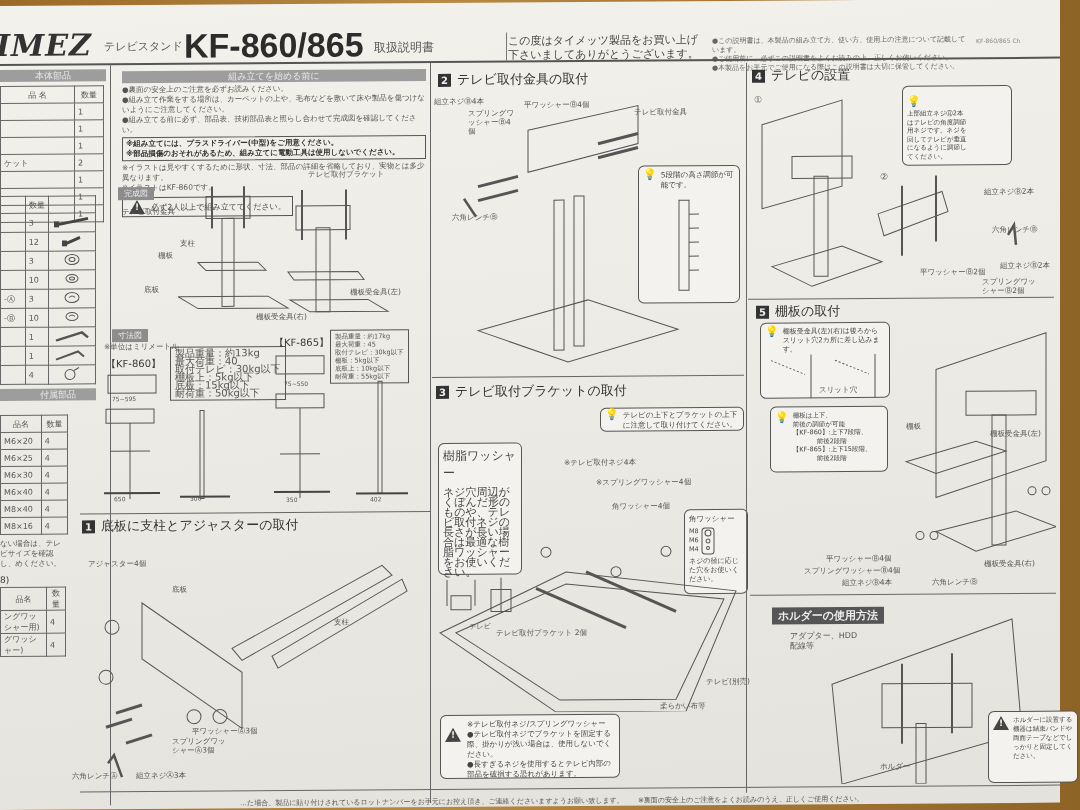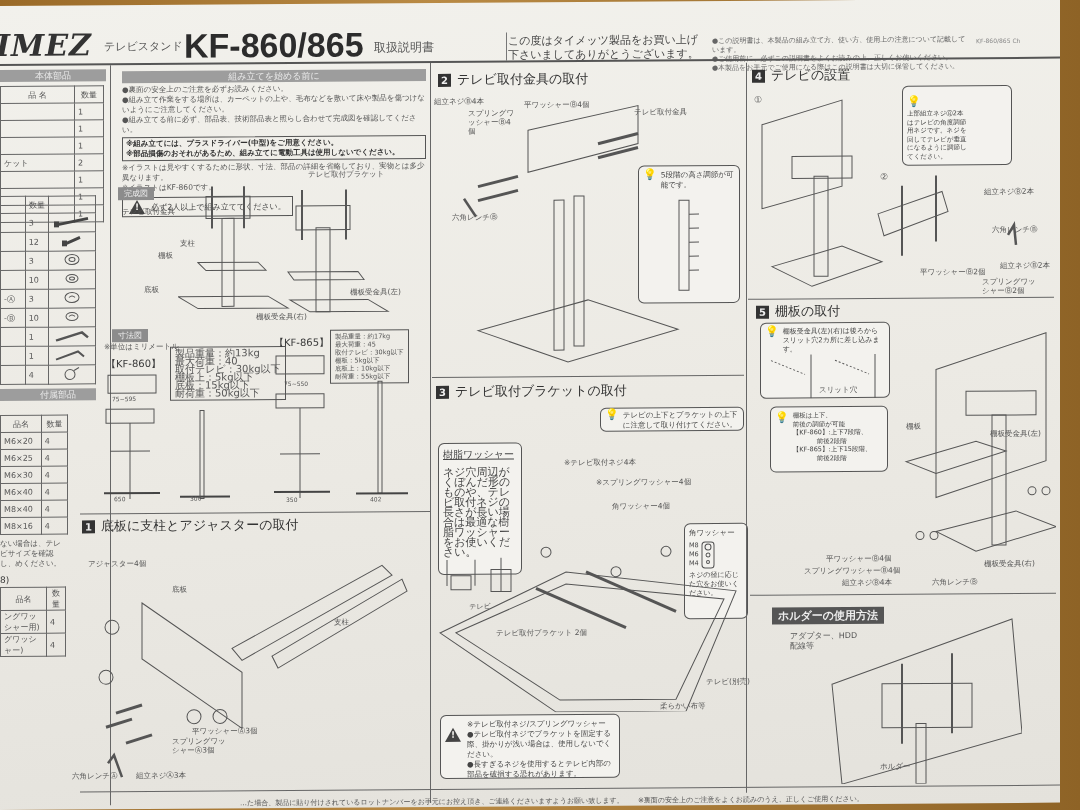--- a/index.html
+++ b/index.html
@@ -405,32 +405,32 @@
   <div class="abs" style="left:436px;top:380px;width:316px;height:400px;">
     <div class="step-title">
       <span class="num">3</span>
       <span>テレビ取付ブラケットの取付</span>
     </div>
     <div class="abs box" style="left:164px;top:26px;width:144px;height:24px;display:flex;gap:4px;padding:2px 4px;font-size:7.5px;line-height:10px;color:#444;box-sizing:border-box;">
       <span class="bulb">💡</span>
       <span>テレビの上下とブラケットの上下に注意して取り付けてください。</span>
     </div>
     <div class="abs box" style="left:2px;top:60px;width:84px;height:132px;padding:4px;box-sizing:border-box;">
-      <div style="font-size:10px;color:#444;text-decoration:underline;">樹脂ワッシャー</div>
+      <div style="font-size:12px;color:#444;">樹脂ワッシャー</div>
       <div style="font-size:11px;line-height:10px;color:#444;margin-top:6px;">ネジ穴周辺がくぼんだ形のものや、テレビ取付ネジの長さが長い場合は最適な樹脂ワッシャーをお使いください。</div>
       <svg width="76" height="40">
         <rect x="8" y="18" width="20" height="14" class="draw"></rect>
           <line x1="4" y1="2" x2="4" y2="28" class="draw"></line>
           <line x1="32" y1="2" x2="32" y2="28" class="draw"></line>
         <rect x="48" y="12" width="20" height="22" class="draw"></rect>
           <line x1="58" y1="0" x2="58" y2="34" class="draw"></line>
       </svg>
       <div style="font-size:7px;color:#555;text-align:center;">テレビ</div>
     </div>
-    <div class="abs box" style="left:248px;top:142px;width:64px;height:96px;padding:4px;box-sizing:border-box;">
+    <div class="abs box" style="left:248px;top:128px;width:64px;height:85px;padding:4px;box-sizing:border-box;">
       <div style="font-size:7.5px;color:#444;">角ワッシャー</div>
       <div style="display:flex;gap:1px;margin-top:3px;">
         <div style="font-size:6.5px;line-height:9px;color:#444;">
           <div>M8</div>
           <div>M6</div>
           <div>M4</div>
         </div>
         <svg width="16" height="28">
             <rect x="2" y="1" width="12" height="26" rx="3" class="draw"></rect>
             <circle cx="8" cy="6" r="3" class="draw"></circle>
@@ -554,20 +554,24 @@
     <span class="lbl" style="left:18px;top:26px;font-size:8px;">アダプター、HDD</span>
     <span class="lbl" style="left:18px;top:36px;font-size:8px;">配線等</span>
     <svg class="abs" style="left:40px;top:10px;" width="210" height="170">
       <polygon points="20,70 200,6 210,120 30,170" class="draw"></polygon>
       <rect x="70" y="70" width="90" height="44" class="draw"></rect>
       <line x1="90" y1="50" x2="90" y2="130" stroke="#555" stroke-width="2"></line>
       <line x1="140" y1="40" x2="140" y2="120" stroke="#555" stroke-width="2"></line>
       <rect x="104" y="110" width="10" height="60" class="draw"></rect>
     </svg>
     <span class="lbl" style="left:108px;top:158px;">ホルダー</span>
+    <div class="abs box" style="left:216px;top:108px;width:90px;height:72px;padding:4px;box-sizing:border-box;display:flex;gap:4px;">
+      <span class="warn-tri"></span>
+      <div style="font-size:6.5px;line-height:9px;color:#444;">ホルダーに設置する機器は結束バンドや両面テープなどでしっかりと固定してください。</div>
+    </div>
   </div>
 
   <div class="abs divider-h" style="left:80px;top:786px;width:980px;"></div>
   <div class="abs foot">
     <span>…た場合、製品に貼り付けされているロットナンバーをお手元にお控え頂き、ご連絡くださいますようお願い致します。</span>
     <span style="margin-left:12px;">※裏面の安全上のご注意をよくお読みのうえ、正しくご使用ください。</span>
   </div>
 </div>
 
 </body></html>

